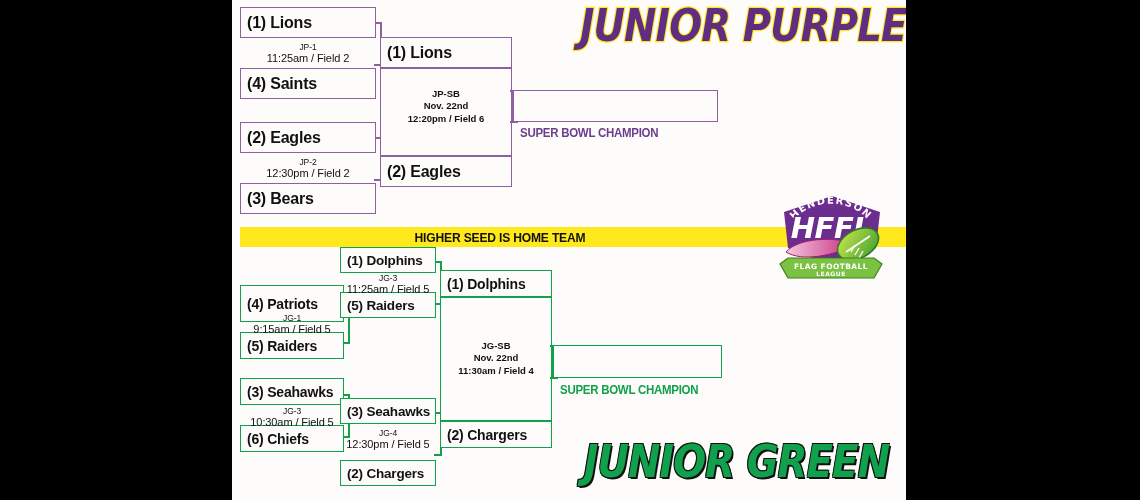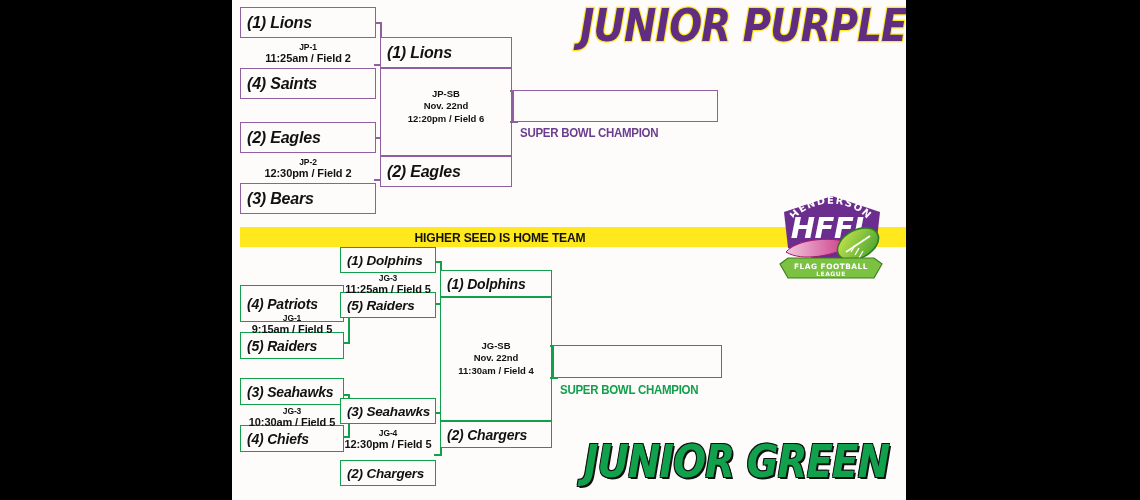--- a/index.html
+++ b/index.html
@@ -20,35 +20,35 @@
 
   
   .tbox{
     position:absolute;box-sizing:border-box;background:#fdfcfa;
     display:flex;align-items:center;
     font-weight:bold;color:#111;white-space:nowrap;
     letter-spacing:-0.2px;
   }
   .p .tbox{border:1.6px solid #8f5fa0;}
   .g .tbox{border:1.6px solid #11a04c;text-align:right;}
-  .tbox span{padding-left:6px;font-style:italic;}
+  .tbox span{padding-left:6px;}
 
   .bigbox{position:absolute;box-sizing:border-box;background:#fdfcfa;}
   .p .bigbox{border:1.6px solid #8f5fa0;}
   .g .bigbox{border:1.6px solid #11a04c;}
 
   .emptybox{position:absolute;box-sizing:border-box;background:#fdfcfa;}
   .p .emptybox{border:1.4px solid #8f5fa0;}
   .g .emptybox{border:1.4px solid #11a04c;}
 
   .conn{position:absolute;background:#8f5fa0;}
   .g .conn{background:#11a04c;}
 
   .minfo{
-    position:absolute;text-align:center;color:#111;font-weight:bold;
+    position:absolute;text-align:center;color:#111;font-weight:normal;
     line-height:1.18;white-space:nowrap;
   }
   .minfo .l1{font-size:8.5px;letter-spacing:-0.1px;}
   .minfo .l2{font-size:11px;letter-spacing:-0.1px;}
 
   .sbinfo{
     position:absolute;text-align:center;color:#111;font-weight:bold;
     line-height:1.3;white-space:nowrap;font-size:9.5px;
   }
 
@@ -181,21 +181,21 @@
       </div>
       <div class="minfo" style="left:8px;top:313px;width:104px;">
         <div class="l1">JG-1</div>
         <div class="l2">9:15am / Field 5</div>
       </div>
 
       <div class="tbox" style="left:8px;top:378px;width:104px;height:27px;font-size:14px;">
         <span>(3) Seahawks</span>
       </div>
       <div class="tbox" style="left:8px;top:425px;width:104px;height:27px;font-size:14px;">
-        <span>(4) Chiefs</span>
+        <span>(6) Chiefs</span>
       </div>
       <div class="minfo" style="left:8px;top:406px;width:104px;">
         <div class="l1">JG-3</div>
         <div class="l2">10:30am / Field 5</div>
       </div>
 
       <div class="conn" style="left:202px;top:261px;width:8px;height:1.6px;"></div>
       <div class="conn" style="left:208px;top:261px;width:1.6px;height:44px;"></div>
       <div class="conn" style="left:202px;top:303px;width:8px;height:1.6px;"></div>
 

